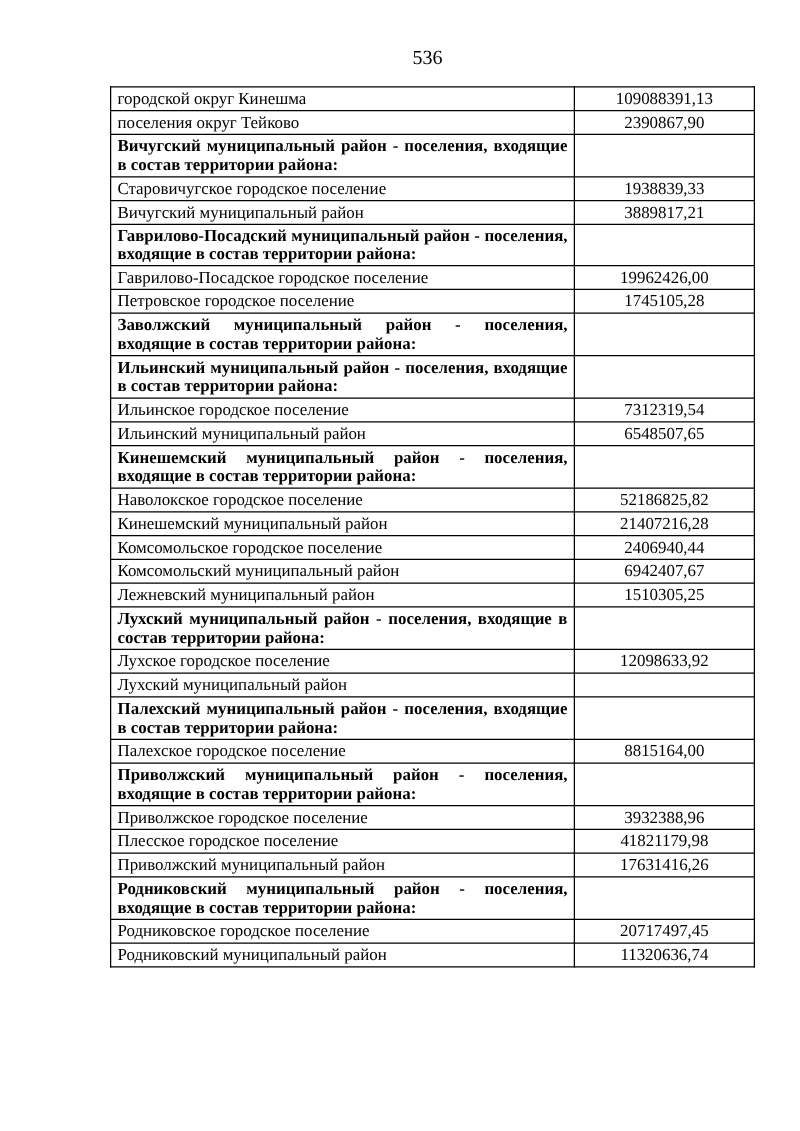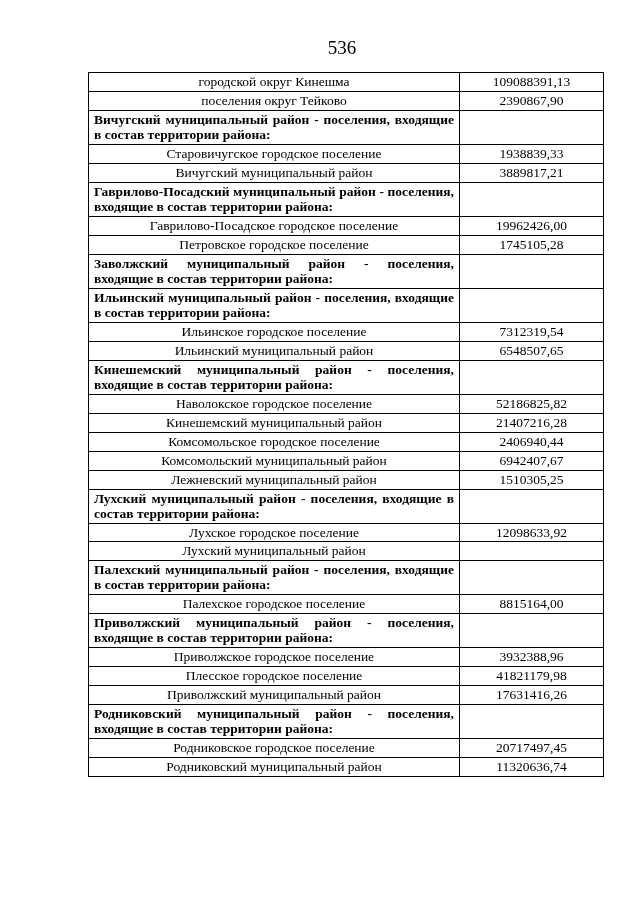--- a/index.html
+++ b/index.html
@@ -17,40 +17,40 @@
   .page {
     position: relative;
     width: 640px;
     height: 905px;
     background: #ffffff;
   }
   .page-number {
     width: 508px;
     margin: 38px 0 13px 88px;
     text-align: center;
-    font-size: 19px;
+    font-size: 16px;
     line-height: 1.1;
   }
   table.budget-table {
     border-collapse: collapse;
     table-layout: fixed;
     margin-left: 88px;
     width: 508px;
   }
   table.budget-table td {
     border: 1.5px solid #000000;
     font-size: 13.5px;
     line-height: 1.11;
     padding: 1px 5px 2px 5px;
     vertical-align: top;
     overflow: hidden;
   }
   td.territory-cell {
     width: 360px;
-    text-align: center;
+    text-align: left;
   }
   td.amount-cell {
     width: 133px;
     text-align: center;
   }
   tr.section-header-row td.territory-cell {
     font-weight: bold;
     text-align: justify;
   }
 </style>

